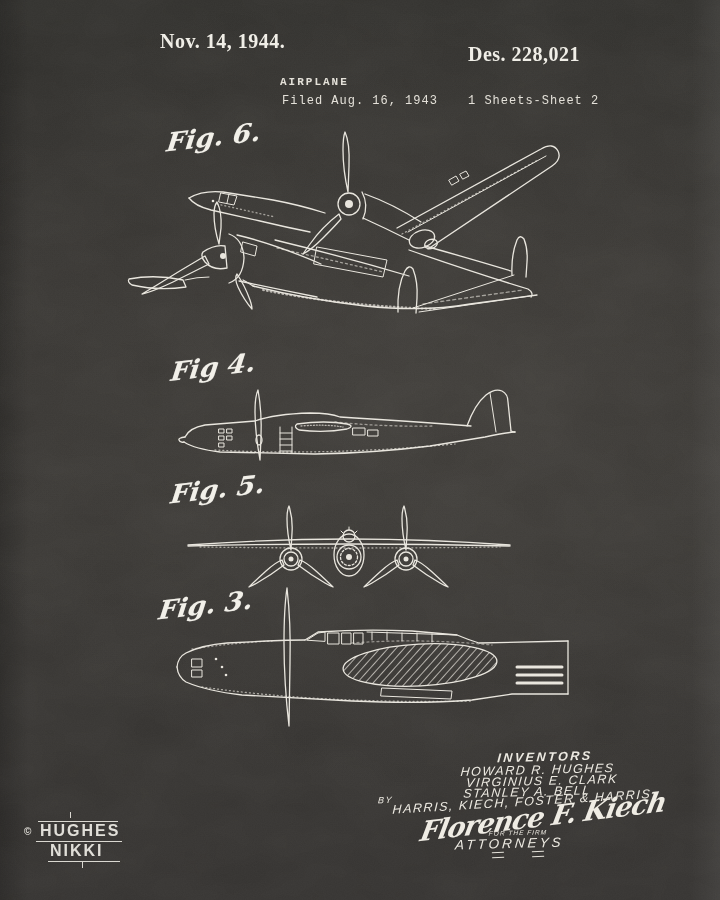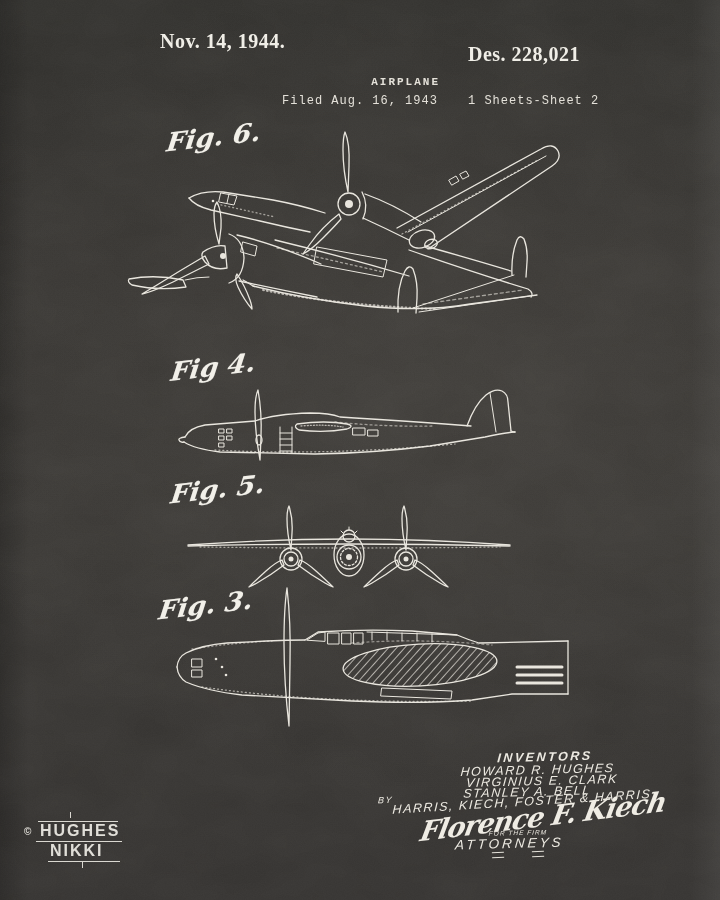--- a/index.html
+++ b/index.html
@@ -57,21 +57,21 @@
     <filter id="cloth">
         <feTurbulence type="fractalNoise" baseFrequency="0.012 0.02" numOctaves="3" seed="11"></feTurbulence>
         <feColorMatrix type="matrix" values="0 0 0 0 1  0 0 0 0 0.98  0 0 0 0 0.93  0 0 0 0.6 0"></feColorMatrix>
       </filter>
     <rect width="720" height="900" filter="url(#cloth)" opacity="0.07"></rect>
     <rect width="720" height="900" filter="url(#grain)" opacity="0.05"></rect>
   </svg>
 
   <div class="abs h-serif" style="left:116px;top:30px;margin-left:44px;">Nov. 14, 1944.</div>
   <div class="abs h-serif" style="left:468px;top:43px;">Des. 228,021</div>
-  <div class="abs h-mono-sm" style="left:280px;top:76px;width:160px;text-align:right;">AIRPLANE</div>
+  <div class="abs h-mono-sm" style="left:280px;top:76px;width:160px;text-align:left;">AIRPLANE</div>
   <div class="abs h-mono" style="left:250px;top:94px;width:220px;text-align:center;">Filed Aug. 16, 1943</div>
   <div class="abs h-mono" style="left:468px;top:94px;">1 Sheets-Sheet 2</div>
 
   <div class="abs figlabel" style="left:168px;top:122px;">Fig. 6.</div>
   <svg class="abs drawing" style="left:125px;top:128px;" width="470" height="220" viewBox="0 0 470 220" stroke-width="1.3">
 
     <path d="M64,70 Q78,62 98,64 L148,72 Q175,77 200,85"></path>
     <path d="M64,70 Q70,78 86,82 L135,93 Q160,99 185,104"></path>
     <path d="M96,65 l16,3 l-3,9 l-15,-3 z M104,66 l-2,9" stroke-width="1"></path>
     <circle cx="88" cy="73" r="1.3" fill="#e9e6de" stroke="none"></circle>

